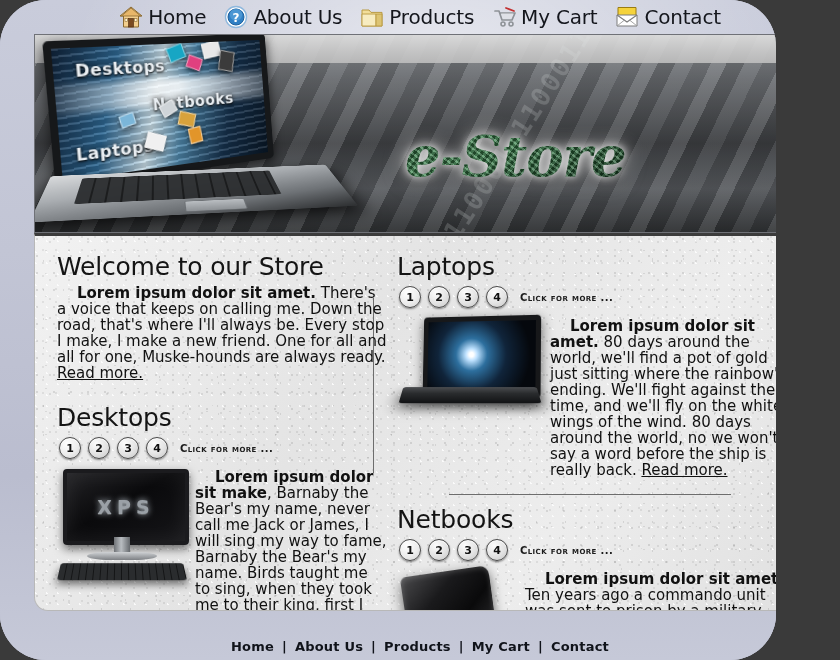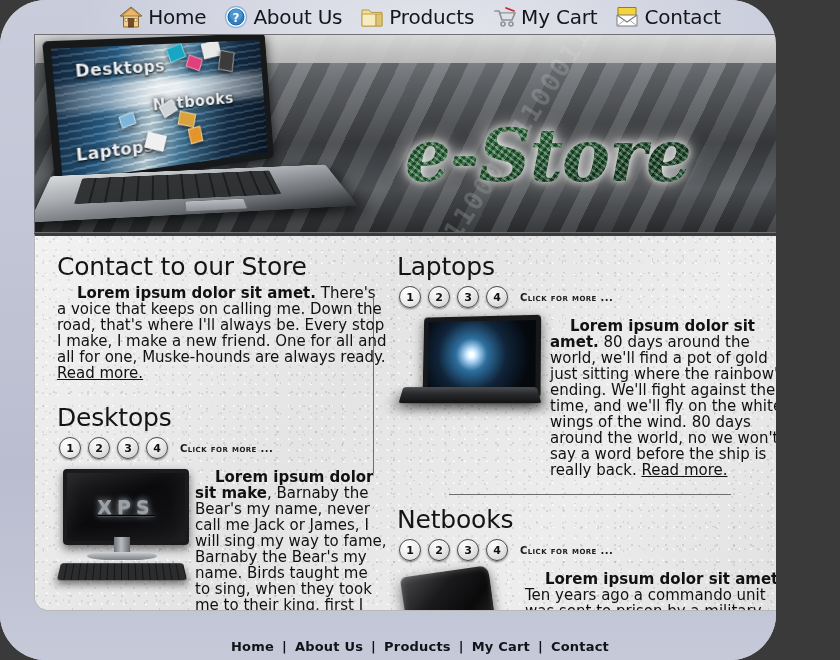--- a/index.html
+++ b/index.html
@@ -127,21 +127,21 @@
   .fly{
     position:absolute;border:1px solid rgba(255,255,255,.55);
     box-shadow:0 2px 5px rgba(0,0,0,.6);
   }
   
   .logo-wrap{
     position:absolute;left:370px;top:78px;width:390px;height:100px;
   }
   .logo{
     font-family:"DejaVu Serif","Liberation Serif",serif;
-    font-style:italic;font-weight:bold;font-size:72px;
+    font-style:italic;font-weight:bold;font-size:56px;
     letter-spacing:-1px;line-height:86px;
     background-image:
       repeating-linear-gradient(37deg, rgba(255,255,255,.18) 0 2px, rgba(0,0,0,.25) 2px 5px),
       repeating-linear-gradient(127deg, rgba(0,0,0,.3) 0 3px, rgba(255,255,255,.12) 3px 6px),
       linear-gradient(160deg,#2f6a3f 0%,#3f8a52 30%,#21522f 60%,#47996a 100%);
     -webkit-background-clip:text;background-clip:text;
     color:transparent;-webkit-text-fill-color:transparent;
     filter:drop-shadow(0 0 4px rgba(255,255,255,.95)) drop-shadow(0 0 9px rgba(255,255,255,.75)) drop-shadow(0 3px 4px rgba(0,0,0,.6));
     white-space:nowrap;
   }
@@ -216,21 +216,21 @@
   .hdiv{
     height:1px;background:#6d6d6d;margin:16px 10px 10px 52px;width:282px;
   }
   
   .monitor{position:relative;width:130px;height:120px;flex:0 0 130px;}
   .mon-panel{
     position:absolute;left:6px;top:4px;width:118px;height:68px;
     background:linear-gradient(150deg,#222225 0%,#0a0a0c 45%,#151518 100%);
     border:4px solid #1b1b1e;border-radius:4px;
     box-shadow:0 4px 10px rgba(0,0,0,.55), inset 0 0 22px rgba(255,255,255,.07);
-    display:flex;align-items:center;justify-content:center;text-decoration:underline;
+    display:flex;align-items:center;justify-content:center;
   }
   .mon-xps{
     font-family:"DejaVu Sans","Liberation Sans",sans-serif;
     font-weight:bold;font-size:19px;letter-spacing:5px;
     color:#9aa0a6;
     text-shadow:0 0 6px rgba(220,230,240,.85),0 1px 0 #3a3a3a;
   }
   .mon-neck{
     position:absolute;left:57px;top:72px;width:16px;height:17px;
     background:linear-gradient(90deg,#6f7276,#b9bdc1 45%,#64686c);
@@ -404,21 +404,21 @@
       <div class="logo-wrap">
         <div class="logo">e-Store</div>
       </div>
     </div>
 
     <div class="content">
       <div class="vdiv"></div>
 
       <div class="col-left">
 
-        <h1 class="sec">Contact to our Store</h1>
+        <h1 class="sec">Welcome to our Store</h1>
         <p class="body"><b>Lorem ipsum dolor sit amet.</b><span> There's a voice that keeps on calling me. Down the road, that's where I'll always be. Every stop I make, I make a new friend.  One for all and all for one, Muske-hounds are always ready. </span><a class="readmore">Read more.</a></p>
 
         <h1 class="sec" style="margin-top:22px;">Desktops</h1>
         <div class="pager">
           <div class="pnum active">1</div>
           <div class="pnum">2</div>
           <div class="pnum">3</div>
           <div class="pnum">4</div>
           <span class="clickmore">Click for more ...</span>
         </div>

